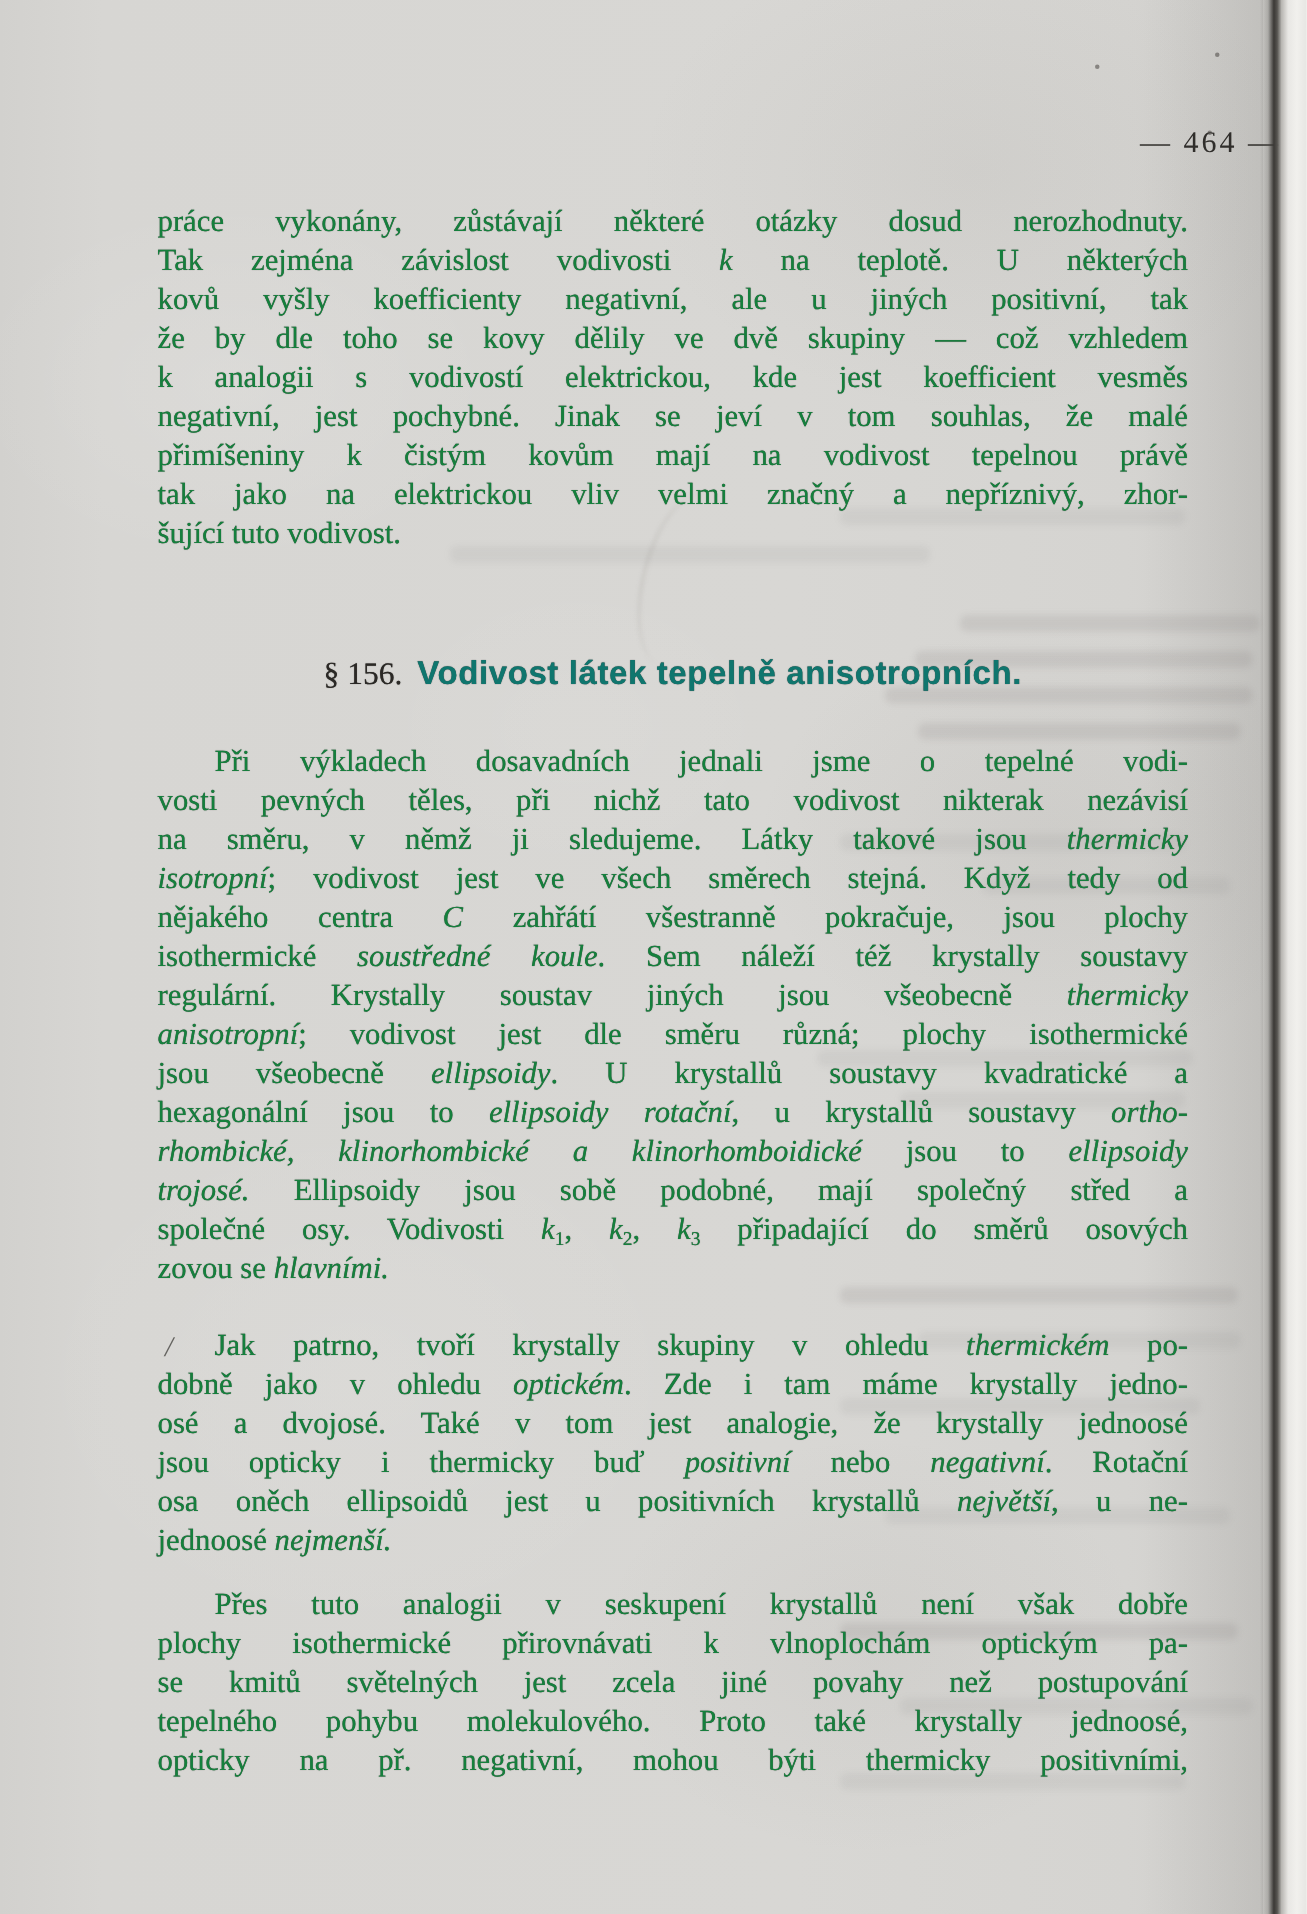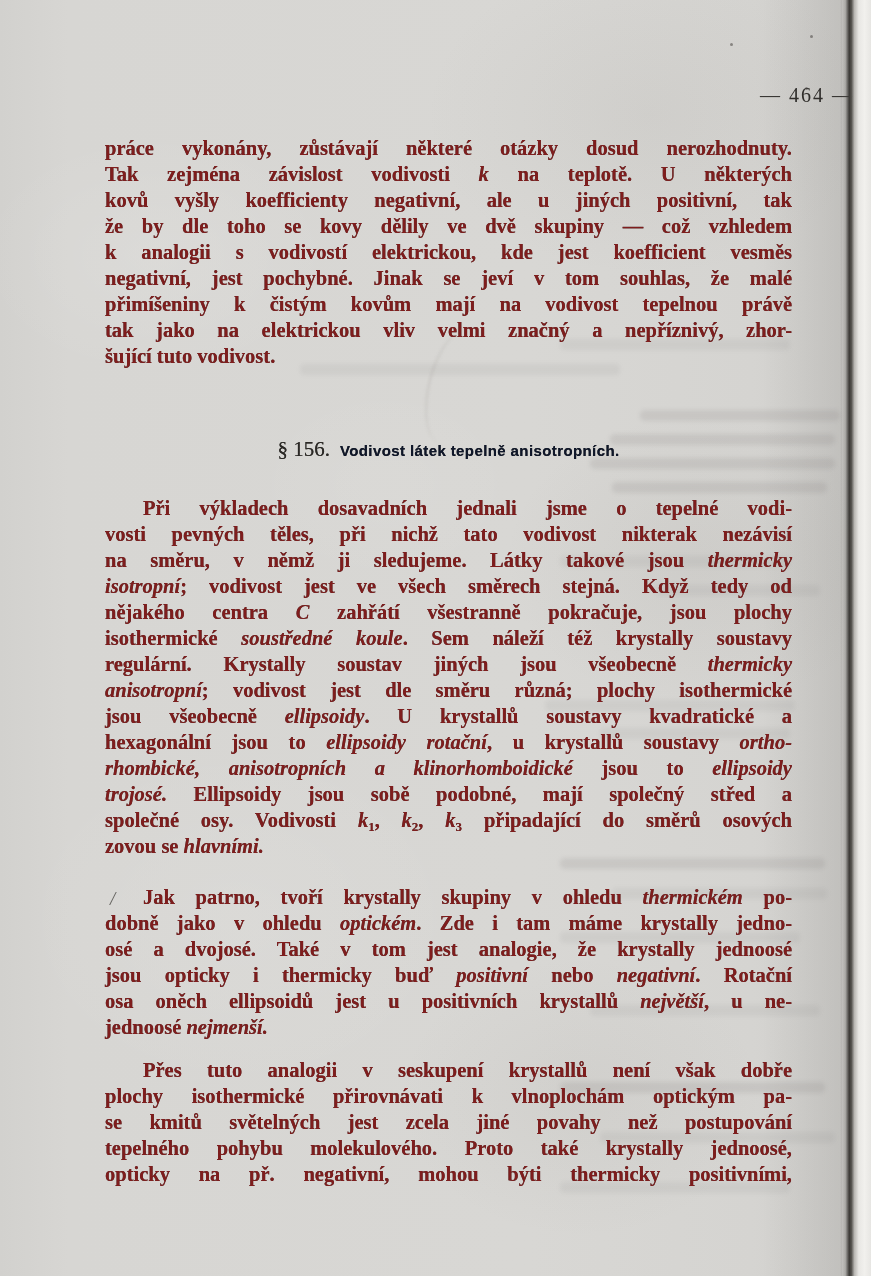--- a/index.html
+++ b/index.html
@@ -18,31 +18,31 @@
        radial-gradient(200px 150px at 45% 38%, rgba(255,255,255,0.06), transparent 70%);}
   .right-shade{position:absolute;top:0;left:762px;width:80px;height:1276px;
          background:linear-gradient(90deg,rgba(88,86,82,0) 0%,rgba(88,86,82,0.12) 100%);}
   .edge{position:absolute;top:0;left:840px;width:14px;height:1276px;
          background:linear-gradient(90deg,rgba(80,78,74,0) 0%,rgba(80,78,74,0.28) 38%,#3b3936 66%,#565450 82%,rgba(150,148,144,0.65) 100%);}
   .strip{position:absolute;top:0;left:854px;width:17px;height:1276px;
          background:linear-gradient(90deg,#b4b2ae 0%,#e8e7e4 28%,#f1f0ed 62%,#e7e6e3 100%);}
   .page-number{position:absolute;left:0;top:82px;width:854px;text-align:right;
          font:20px/26px "Liberation Serif",serif;color:#302e2b;letter-spacing:2px;}
   .para{position:absolute;left:105px;width:687px;}
-  .line{font-size:20.5px;line-height:26px;color:#7f1d1d;text-align:justify;text-align-last:justify;
-        text-shadow:0 0 0.5px rgba(43,41,38,0.85);font-weight:bold;}
+  .line{font-size:20.5px;line-height:26px;color:#15803d;text-align:justify;text-align-last:justify;
+        text-shadow:0 0 0.5px rgba(43,41,38,0.85);}
   .line.last{text-align-last:left;}
   .it{font-style:italic;}
   sub.sb{font-size:13px;line-height:0;vertical-align:-4px;}
   .indent-first .line:first-child{text-indent:38px;}
   .heading{position:absolute;left:105px;top:436px;width:687px;text-align:center;white-space:nowrap;}
   .heading .prefix{font:21px/27px "Liberation Serif",serif;color:#2b2926;margin-right:10px;
         text-shadow:0 0 0.5px rgba(43,41,38,0.85);}
-  .heading .title{font-family:"Liberation Sans",sans-serif;font-weight:bold;font-size:15px;
-        color:#0f172a;letter-spacing:0.4px;text-shadow:0 0 0.6px rgba(35,34,32,0.9);}
+  .heading .title{font-family:"Liberation Sans",sans-serif;font-weight:bold;font-size:22px;
+        color:#0f766e;letter-spacing:0.4px;text-shadow:0 0 0.6px rgba(35,34,32,0.9);}
   .stray{position:absolute;left:110px;top:886px;font:italic 19px/26px "Liberation Serif",serif;
         color:rgba(62,60,56,0.75);}
   .ghost{position:absolute;height:11px;border-radius:5px;filter:blur(2.2px);
         background:rgba(108,104,97,0.13);}
   .ghost.faint{background:rgba(108,104,97,0.08);}
   .crease{position:absolute;left:428px;top:328px;width:52px;height:118px;
         border-left:2px solid rgba(118,113,106,0.16);border-radius:50% 0 0 50%;
         transform:rotate(14deg);filter:blur(1.5px);}
   .speck{position:absolute;width:3px;height:3px;border-radius:50%;background:rgba(72,70,66,0.55);}
 </style>
@@ -98,21 +98,21 @@
       <div class="line"><span>Při výkladech dosavadních jednali jsme o tepelné vodi-</span></div>
       <div class="line"><span>vosti pevných těles, při nichž tato vodivost nikterak nezávisí</span></div>
       <div class="line"><span>na směru, v němž ji sledujeme. Látky takové jsou </span><span class="it">thermicky</span></div>
       <div class="line"><span class="it">isotropní</span><span>; vodivost jest ve všech směrech stejná. Když tedy od</span></div>
       <div class="line"><span>nějakého centra </span><span class="it">C</span><span> zahřátí všestranně pokračuje, jsou plochy</span></div>
       <div class="line"><span>isothermické </span><span class="it">soustředné koule</span><span>. Sem náleží též krystally soustavy</span></div>
       <div class="line"><span>regulární. Krystally soustav jiných jsou všeobecně </span><span class="it">thermicky</span></div>
       <div class="line"><span class="it">anisotropní</span><span>; vodivost jest dle směru různá; plochy isothermické</span></div>
       <div class="line"><span>jsou všeobecně </span><span class="it">ellipsoidy</span><span>. U krystallů soustavy kvadratické a</span></div>
       <div class="line"><span>hexagonální jsou to </span><span class="it">ellipsoidy rotační</span><span>, u krystallů soustavy </span><span class="it">ortho-</span></div>
-      <div class="line"><span class="it">rhombické, anisotropních a klinorhomboidické</span><span> jsou to </span><span class="it">ellipsoidy</span></div>
+      <div class="line"><span class="it">rhombické, klinorhombické a klinorhomboidické</span><span> jsou to </span><span class="it">ellipsoidy</span></div>
       <div class="line"><span class="it">trojosé.</span><span> Ellipsoidy jsou sobě podobné, mají společný střed a</span></div>
       <div class="line"><span>společné osy. Vodivosti </span><span class="it">k</span><sub class="sb">1</sub><span>, </span><span class="it">k</span><sub class="sb">2</sub><span>, </span><span class="it">k</span><sub class="sb">3</sub><span> připadající do směrů osových</span></div>
       <div class="line last"><span>zovou se </span><span class="it">hlavními.</span></div>
     </div>
 
   <div class="stray">/</div>
 
   <div class="para indent-first" style="top:884px">
       <div class="line"><span>Jak patrno, tvoří krystally skupiny v ohledu </span><span class="it">thermickém</span><span> po-</span></div>
       <div class="line"><span>dobně jako v ohledu </span><span class="it">optickém</span><span>. Zde i tam máme krystally jedno-</span></div>

